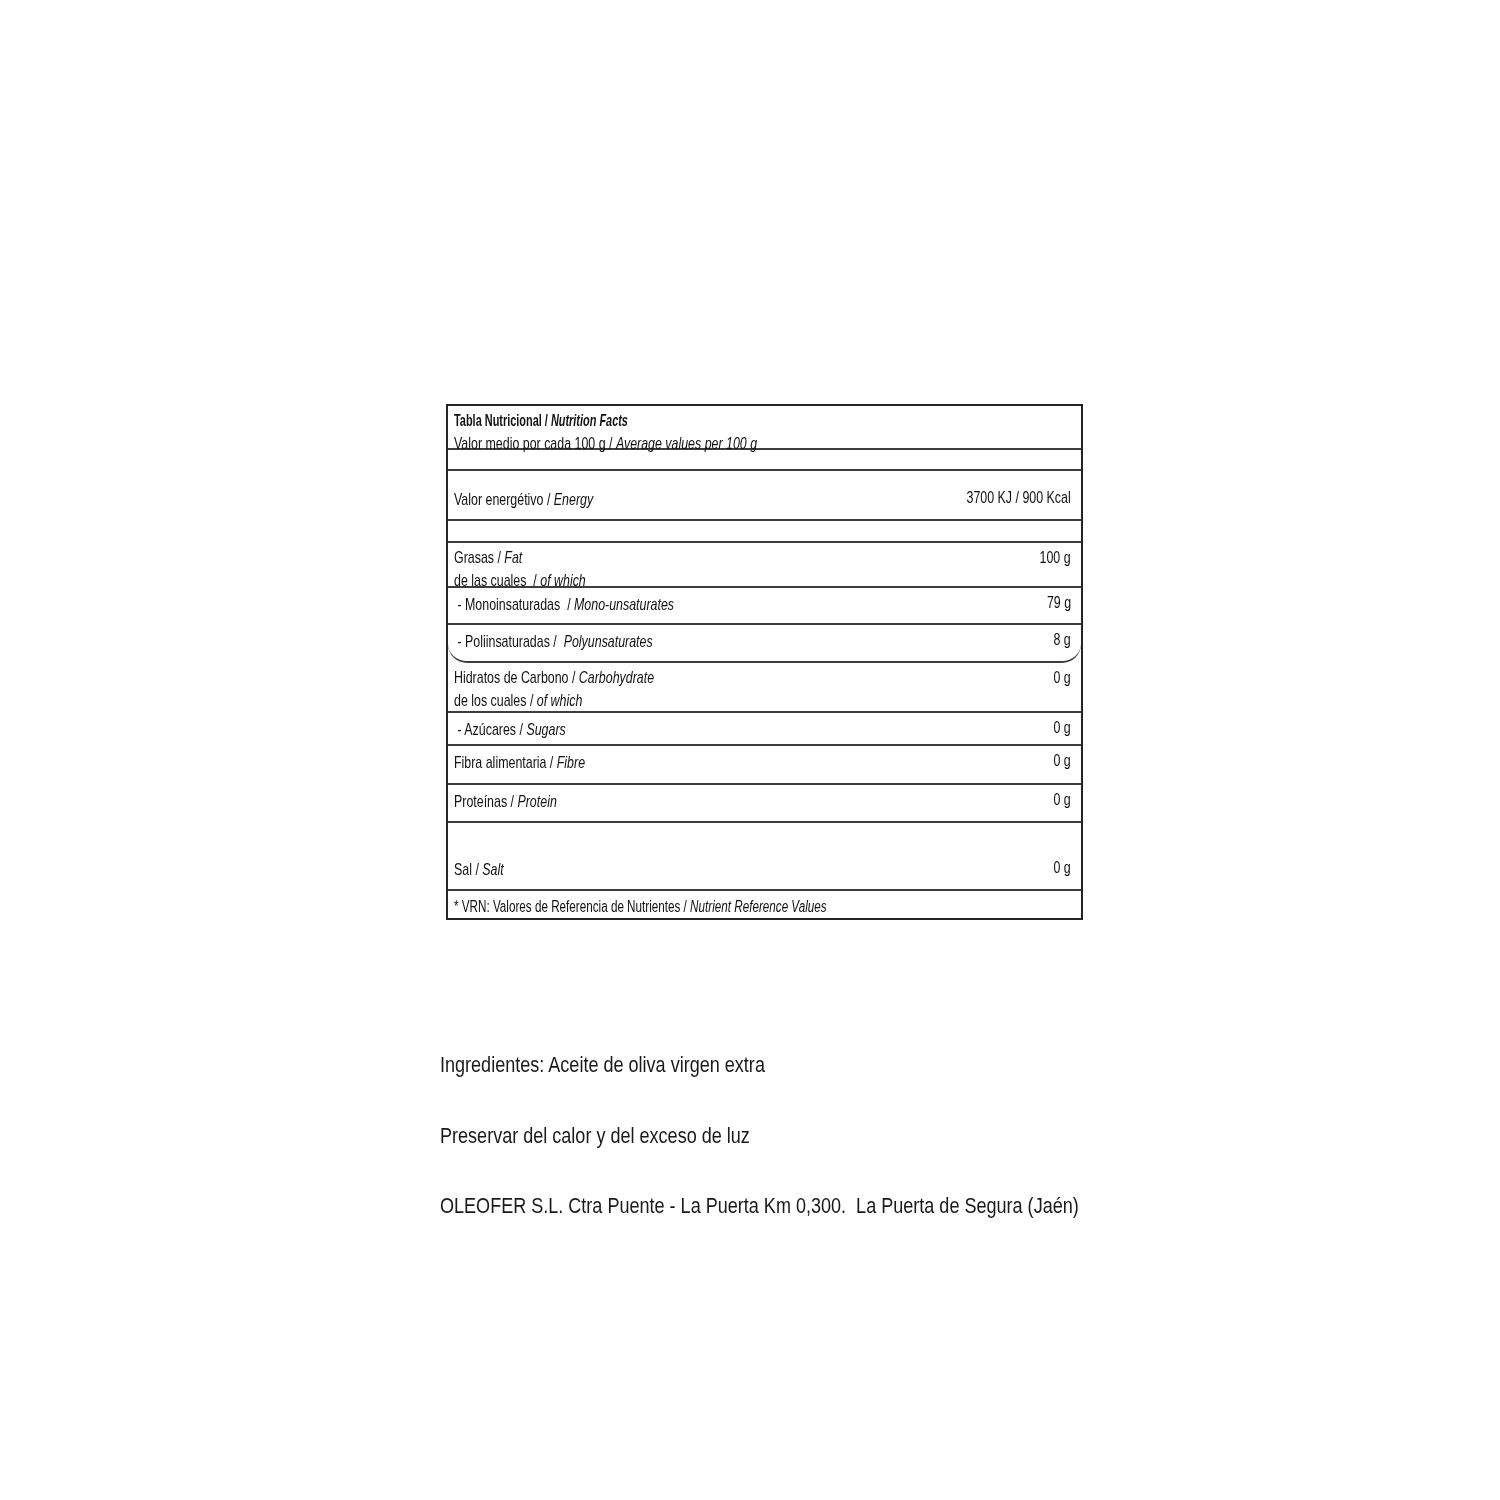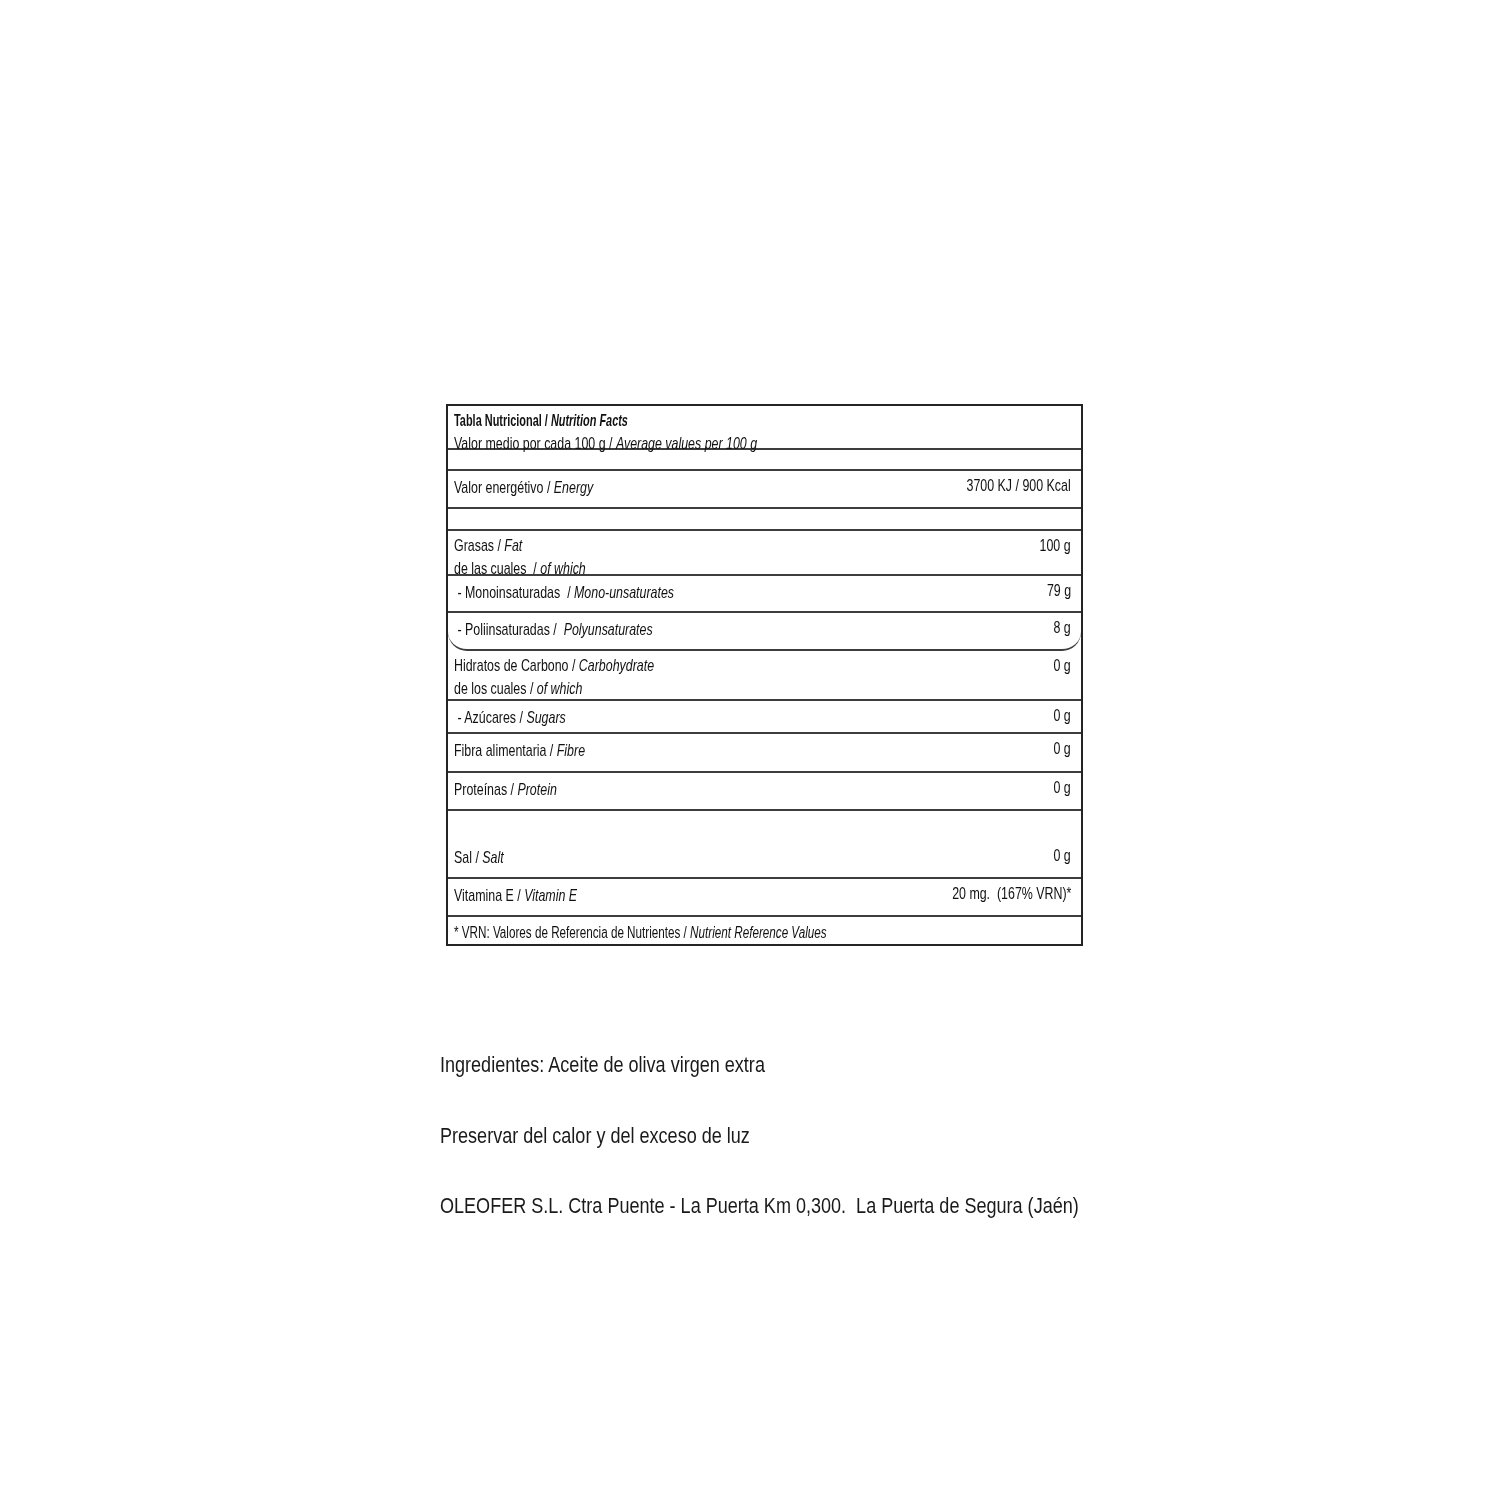--- a/index.html
+++ b/index.html
@@ -8,21 +8,21 @@
 
   .ntable {
     position:absolute; left:446px; top:404px; width:637px;
     border:2px solid #242424; background:#fff;
   }
   .row { position:relative; border-bottom:2px solid #3d3d3d; font-size:17px; }
   .row:last-child { border-bottom:none; }
 
   .r-hdr    { height:44px; }
   .r-sp1    { height:21px; }
-  .r-energy { height:38px; }
+  .r-energy { height:38px;margin-top:12px; }
   .r-sp2    { height:22px; }
   .r-fat    { height:45px; }
   .r-sat    { height:40px; }
   .r-mono   { height:37px; }
   .r-poly   { height:38px;border-radius:19px; }
   .r-carb   { height:50px; }
   .r-sug    { height:33px; }
   .r-fib    { height:39px; }
   .r-pro    { height:38px; }
   .r-salt   { height:38px;margin-top:30px; }
@@ -109,24 +109,20 @@
     <div class="row r-pro">
       <span class="lbl"><span class="es">Proteínas / </span><span class="en">Protein</span></span>
       <span class="val">0 g</span>
     </div>
 
     <div class="row r-salt">
       <span class="lbl"><span class="es">Sal / </span><span class="en">Salt</span></span>
       <span class="val">0 g</span>
     </div>
 
-    <div class="row r-vite">
-      <span class="lbl"><span class="es">Vitamina E / </span><span class="en">Vitamin E</span></span>
-      <span class="val">20 mg.  (167% VRN)*</span>
-    </div>
 
 
     <div class="row r-fn">
       <span class="lbl"><span class="es">* VRN: Valores de Referencia de Nutrientes / </span><span class="en">Nutrient Reference Values</span></span>
     </div>
 
   </div>
 
   <div class="footer">
     <div>Ingredientes: Aceite de oliva virgen extra</div>

